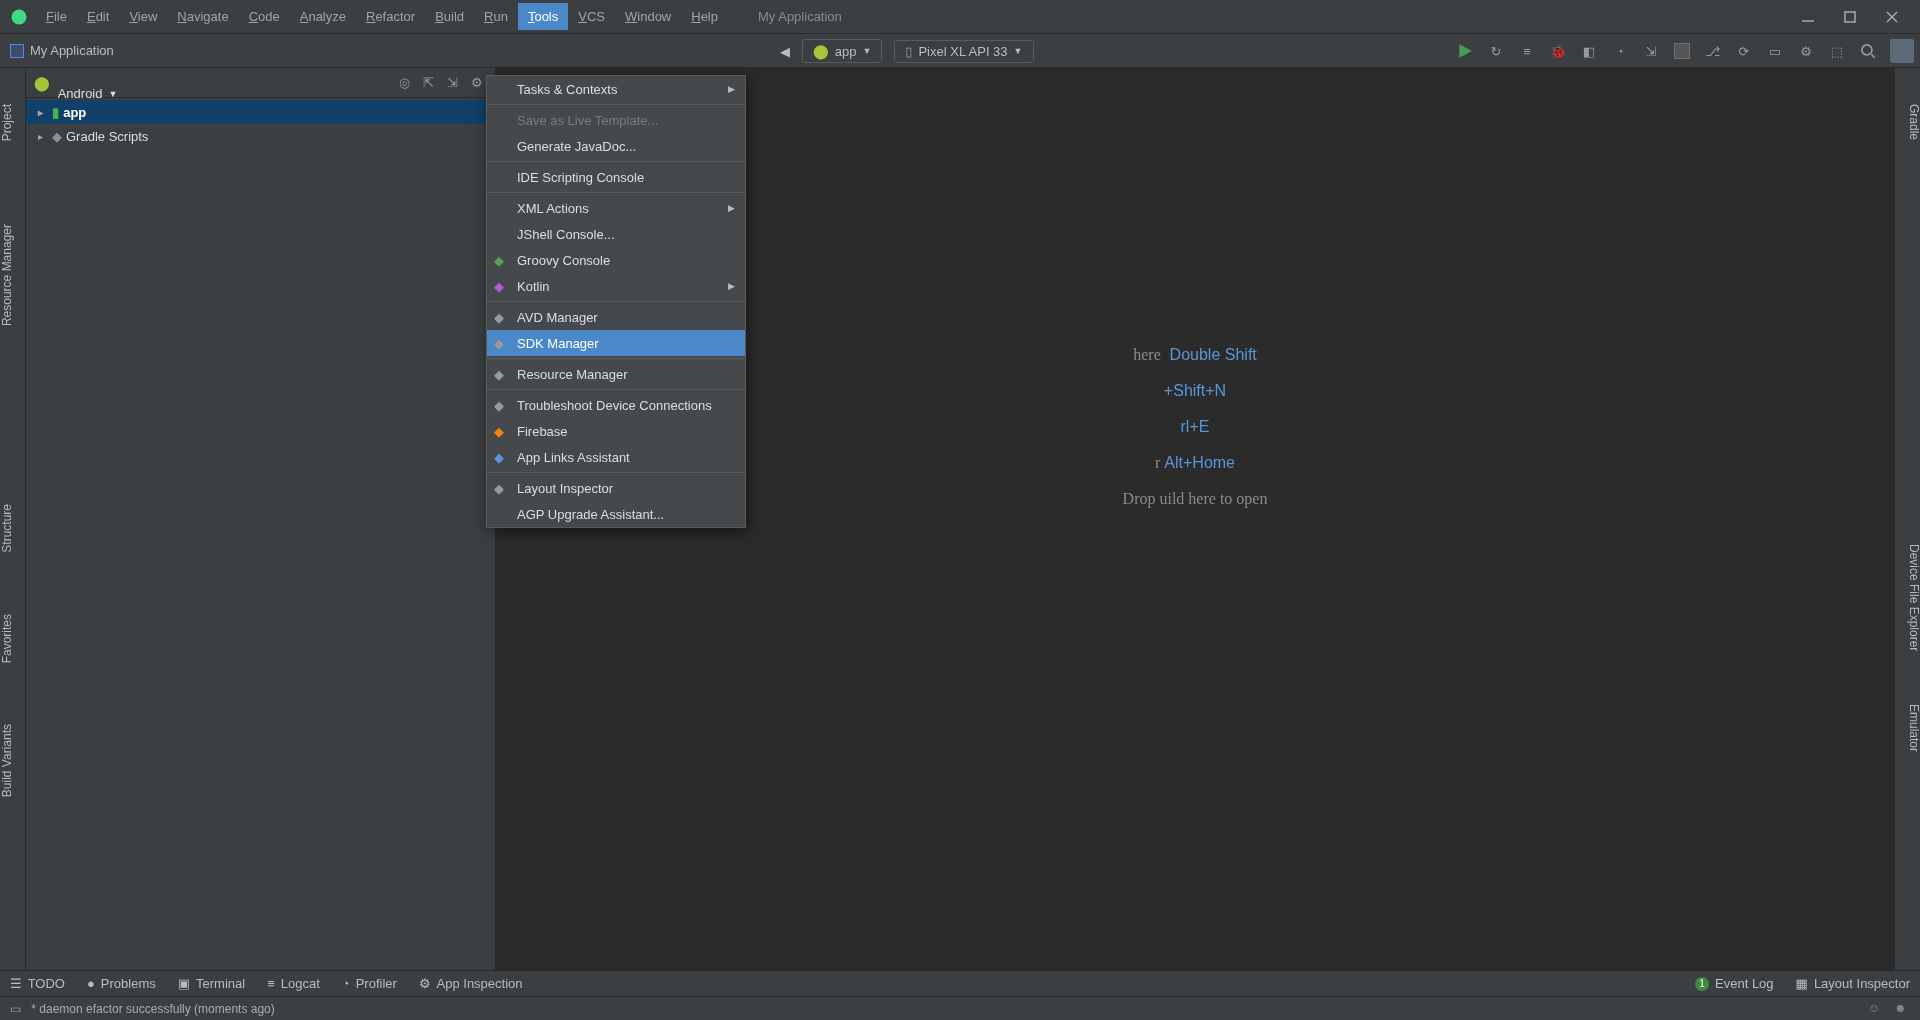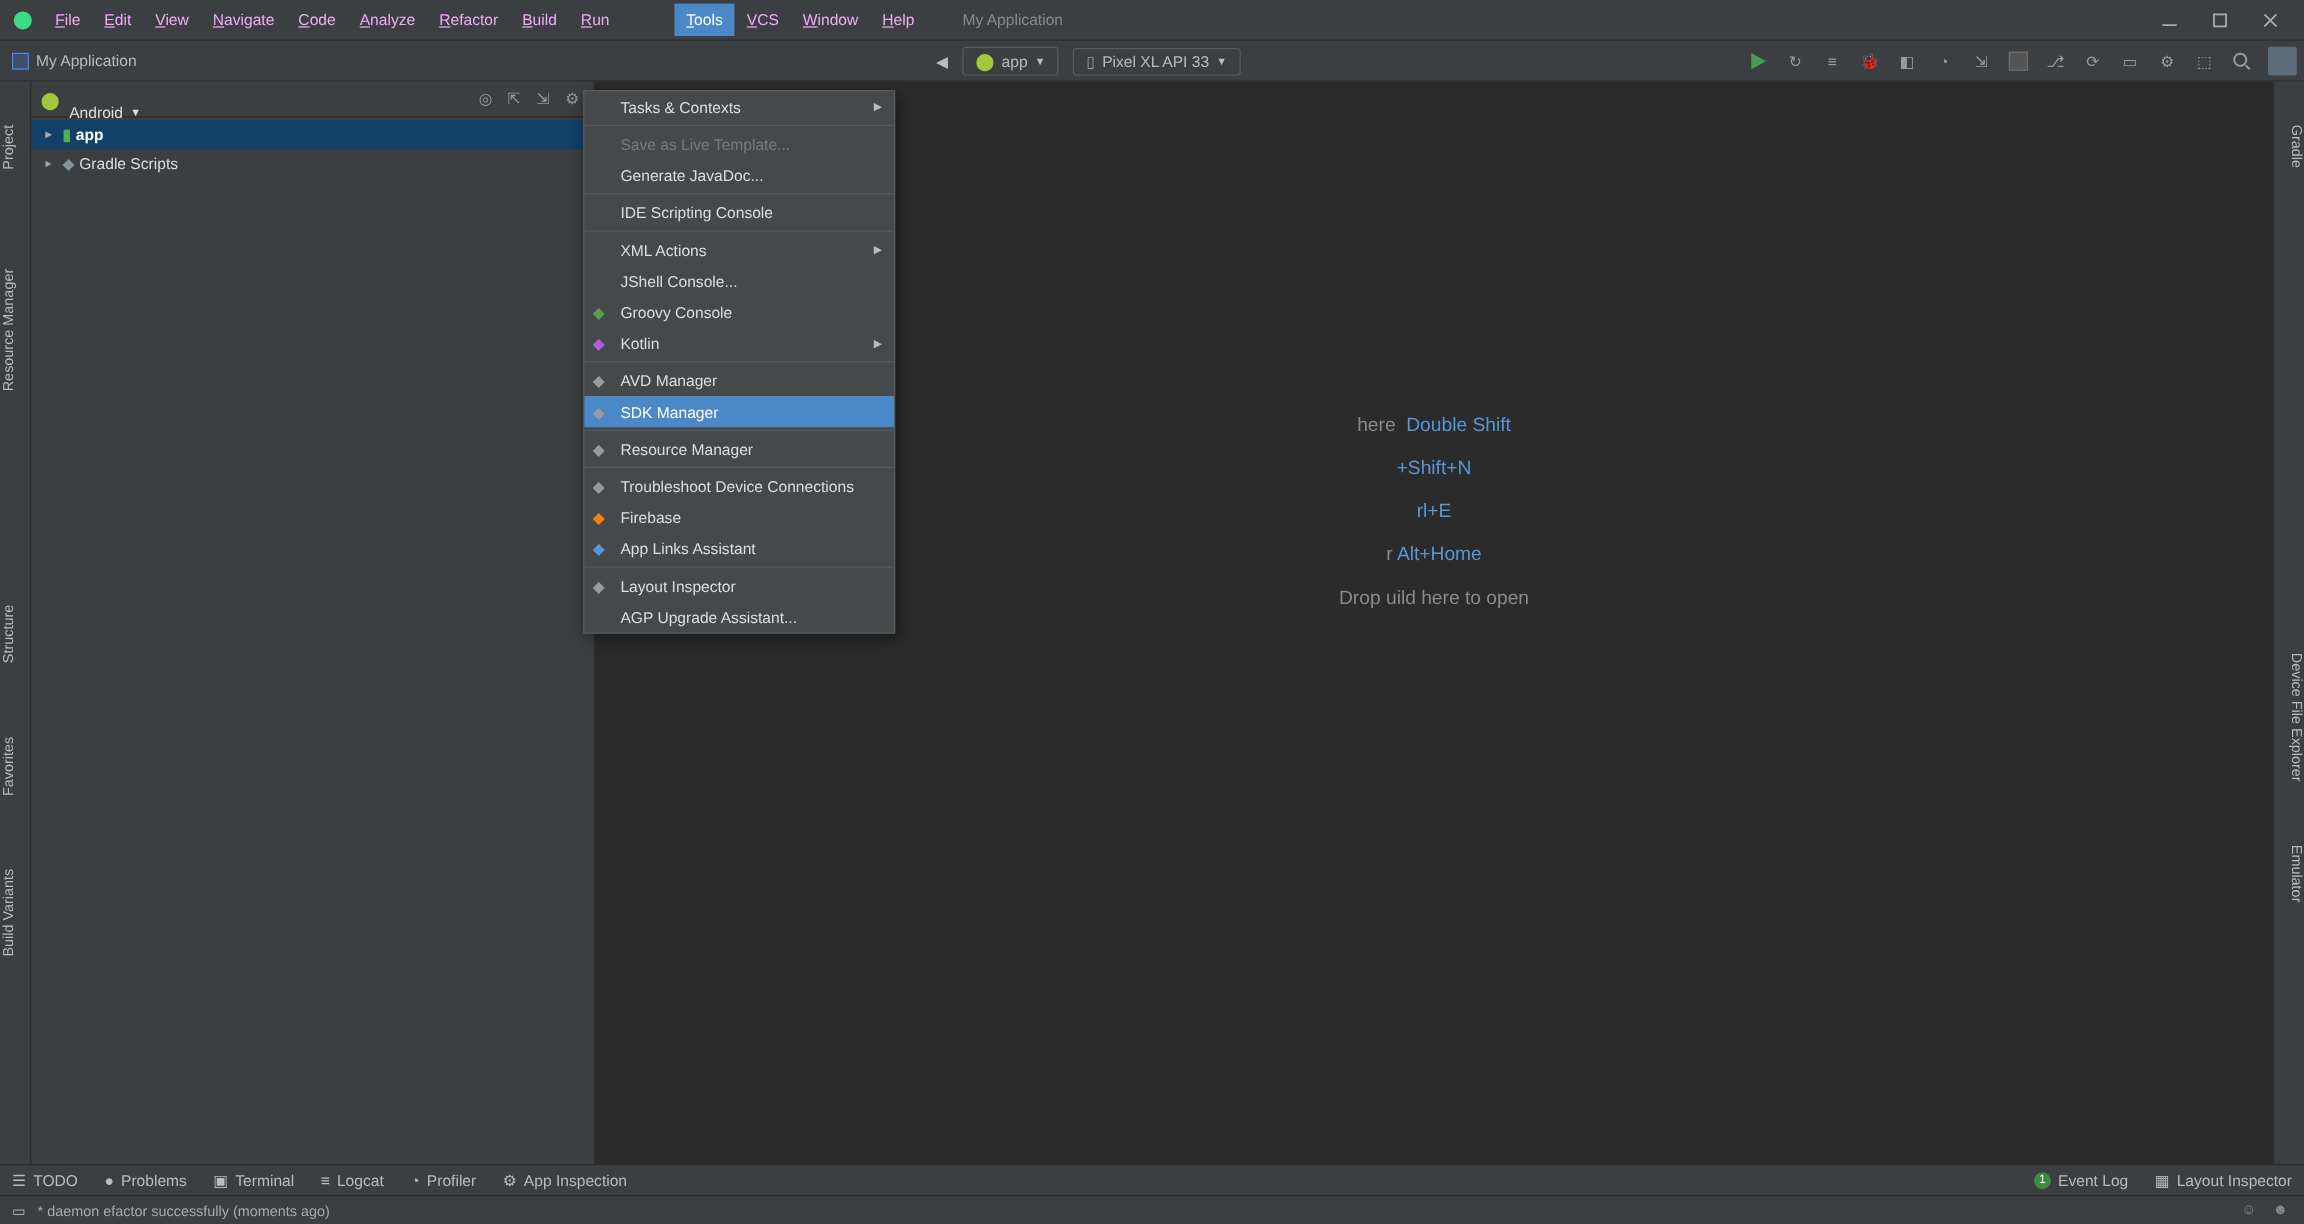--- a/index.html
+++ b/index.html
@@ -3,22 +3,22 @@
 <meta charset="utf-8">
 <style>
 * { margin: 0; padding: 0; box-sizing: border-box; font-family: "Segoe UI", Arial, sans-serif; }
 html, body { width: 1920px; height: 1020px; overflow: hidden; background: #2b2b2b; color: #bbb; font-size: 13px; }
 body { display: flex; flex-direction: column; }
 
 
 .titlebar { height: 34px; background: #3c3f41; display: flex; align-items: center; padding: 0 6px; border-bottom: 1px solid #2b2b2b; }
 .titlebar .logo { width: 18px; height: 18px; margin: 0 8px 0 4px; }
 .titlebar .menu { display: flex; }
-.titlebar .menu-item { padding: 6px 10px; color: #f0abfc; cursor: default; }
-.titlebar .menu-item.active { background: #4a88c7; color: #fff; margin-left: 44px; }
+.titlebar .menu-item { padding: 6px 10px; color: #a3a3a3; cursor: default; }
+.titlebar .menu-item.active { background: #4a88c7; color: #fff; }
 .titlebar .app-title { margin-left: 30px; color: #8a8a8a; }
 .titlebar .spacer { flex: 1; }
 .titlebar .win-controls { display: flex; gap: 26px; padding-right: 14px; }
 .titlebar .win-btn { width: 16px; height: 16px; color: #aaa; }
 
 
 .navrow { height: 34px; background: #3c3f41; display: flex; align-items: center; border-bottom: 1px solid #2b2b2b; padding-left: 10px; }
 .navrow .bc-icon { width: 14px; height: 14px; background: #4e86ff33; border: 1px solid #4e86ff; margin-right: 6px; }
 .navrow .bc-text { color: #bbb; }
 
@@ -59,21 +59,21 @@
 .tree-row .exp { width: 10px; color: #aaa; font-size: 10px; }
 .tree-row.bold { font-weight: bold; }
 .green-folder { color: #4fae4f; font-size: 13px; }
 .gradle-icon { color:#87939A; }
 
 
 .editor { flex: 1; background: #2b2b2b; position: relative; }
 .empty { position: absolute; left: 50%; top: 260px; transform: translateX(-50%); text-align: center; color: #808080; }
 .empty .row { margin: 18px 0; font-size: 16px; }
 .empty .kbd { color: #5896d6; }
-.empty .hint { color: #8a8a8a; }
+.empty .hint { color: #8a8a8a; font-family: Liberation Serif, serif; }
 
 
 .dropdown { position: absolute; top: 34px; left: 486px; width: 260px; background: #46494b; border: 1px solid #5a5a5a; box-shadow: 2px 4px 14px rgba(0,0,0,.5); z-index: 50; margin-top: 41px; }
 .dd-item { height: 26px; display: flex; align-items: center; padding: 0 10px 0 30px; color: #ddd; position: relative; }
 .dd-item.disabled { color: #7a7a7a; }
 .dd-item.highlight { background: #4a88c7; color: #fff; }
 .dd-item .arrow { position: absolute; right: 10px; font-size: 9px; color: #bbb; }
 .dd-sep { height: 1px; background: #5a5a5a; margin: 2px 0; }
 .dd-icon { position: absolute; left: 7px; width: 14px; height: 14px; color: #a4c639; }
 

